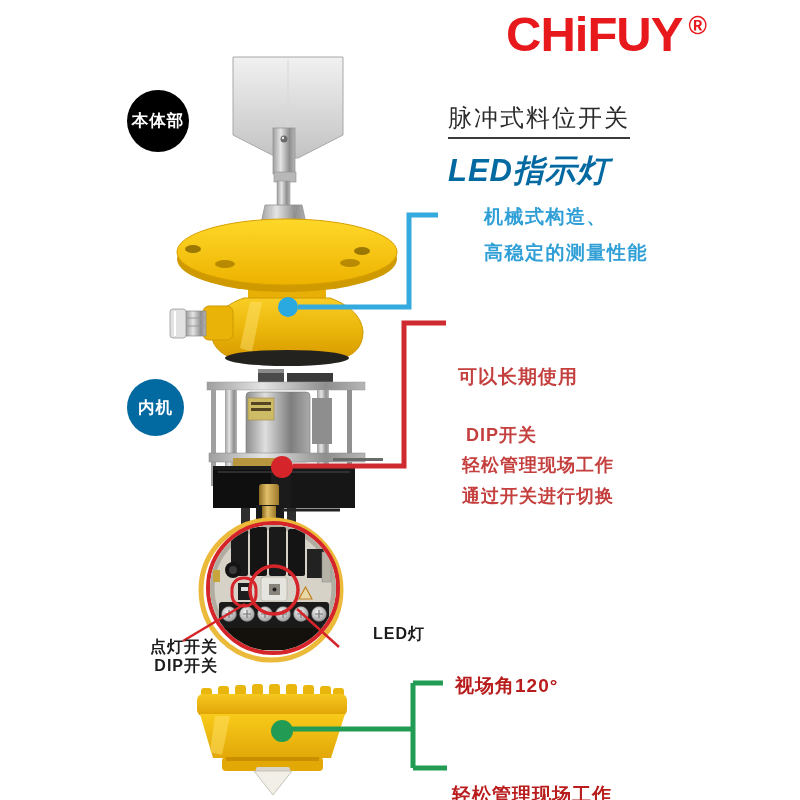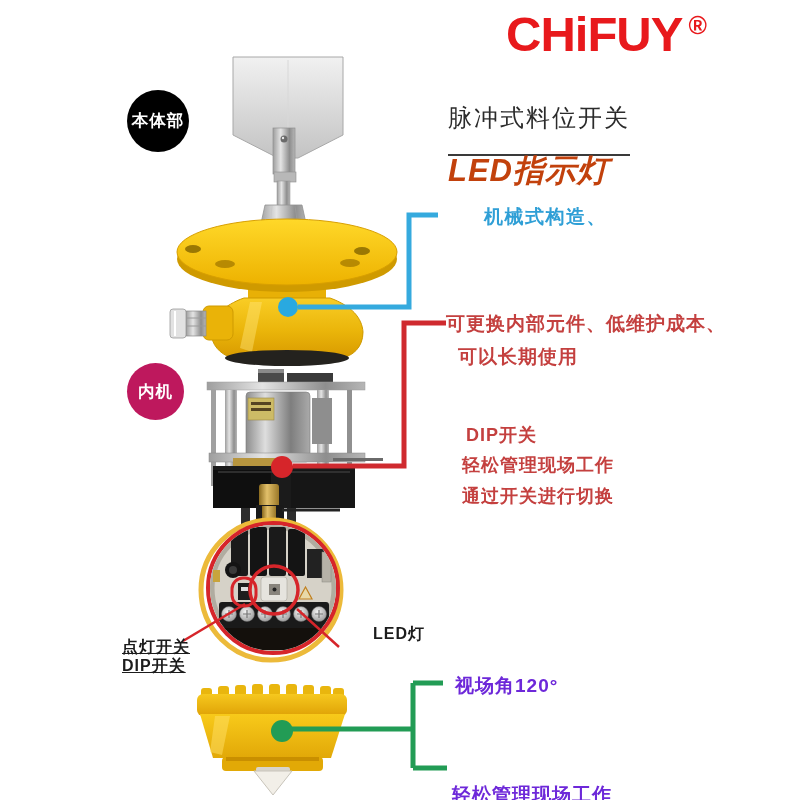--- a/index.html
+++ b/index.html
@@ -3,33 +3,33 @@
 <meta charset="utf-8">
 <style>
   html,body{margin:0;padding:0;background:#fff;}
   .canvas{position:relative;width:800px;height:800px;background:#fff;overflow:hidden;
           font-family:"Liberation Sans","DejaVu Sans",sans-serif;}
   svg{position:absolute;left:0;top:0;}
   .txt{position:absolute;white-space:nowrap;}
   .brand{left:506px;top:6px;font-size:49px;font-weight:900;color:#e8191c;letter-spacing:-1px;}
   .brand .rmark{font-size:25px;font-weight:700;position:relative;top:-17px;margin-left:6px;}
   .title{left:448px;top:102px;font-size:24px;color:#2b2b2b;letter-spacing:2px;
-         padding-bottom:20px;border-bottom:2px solid #3a3a3a;}
+         padding-bottom:3px;border-bottom:2px solid #3a3a3a;}
   .highlight{left:448px;top:150px;font-size:31px;font-weight:bold;font-style:italic;
-             color:#c2410c;letter-spacing:1px;}
+             color:#0369a1;letter-spacing:1px;}
   .badge{position:absolute;border-radius:50%;display:flex;align-items:center;justify-content:center;
          color:#fff;font-size:16.5px;font-weight:bold;letter-spacing:1px;}
   .badge-body{left:127px;top:90px;width:62px;height:62px;background:#000000;}
-  .badge-inner{left:127px;top:363px;width:57px;height:57px;background:#be185d;}
+  .badge-inner{left:127px;top:379px;width:57px;height:57px;background:#0369a1;}
   .blue-t{font-size:19px;font-weight:bold;color:#2f9fd6;letter-spacing:1.5px;margin-left:32px;}
   .red-t{font-size:19px;font-weight:bold;color:#c4403f;letter-spacing:1px;}
   .red-s{font-size:18px;font-weight:bold;color:#c4403f;letter-spacing:1px;}
-  .green-t{font-size:19px;font-weight:bold;color:#6d28d9;letter-spacing:1px;}
+  .green-t{font-size:19px;font-weight:bold;color:#b91c1c;letter-spacing:1px;}
   .board-lbl{font-size:16px;font-weight:bold;color:#1c1c1c;letter-spacing:1px;}
-  .switch-lbl{left:122px;top:637px;width:96px;text-align:left;line-height:19px;text-decoration:underline;}
+  .switch-lbl{left:122px;top:637px;width:96px;text-align:right;line-height:19px;}
 </style>
 </head>
 <body>
 
 <div class="canvas">
 
   <svg width="800" height="800" viewBox="0 0 800 800">
     <defs>
       <linearGradient id="gradBlade" x1="0" y1="0" x2="0" y2="1">
         <stop offset="0" stop-color="#f1f1f1"></stop>
@@ -234,23 +234,23 @@
     <span>CHiFUY</span><span class="rmark">®</span>
   </div>
 
   <div class="txt title">脉冲式料位开关</div>
   <div class="txt highlight">LED指示灯</div>
 
   <div class="badge badge-body">本体部</div>
   <div class="badge badge-inner">内机</div>
 
   <div class="txt blue-t" style="left:452px;top:204px;">机械式构造、</div>
-
-  <div class="txt red-t" style="left:446px;top:311px;">可更换内部元件、低维护成本、</div>
-  <div class="txt red-t" style="left:458px;top:344px;">可以长期使用</div>
+  <div class="txt blue-t" style="left:452px;top:240px;">高稳定的测量性能</div>
+
+  <div class="txt red-t" style="left:458px;top:364px;">可以长期使用</div>
 
   <div class="txt red-s" style="left:466px;top:423px;">DIP开关</div>
   <div class="txt red-s" style="left:462px;top:453px;">轻松管理现场工作</div>
   <div class="txt red-s" style="left:462px;top:484px;">通过开关进行切换</div>
 
   <div class="txt green-t" style="left:455px;top:673px;">视场角120°</div>
   <div class="txt green-t" style="left:452px;top:758px;margin-top:24px;">轻松管理现场工作</div>
 
   <div class="txt board-lbl switch-lbl">
     <div>点灯开关</div>

